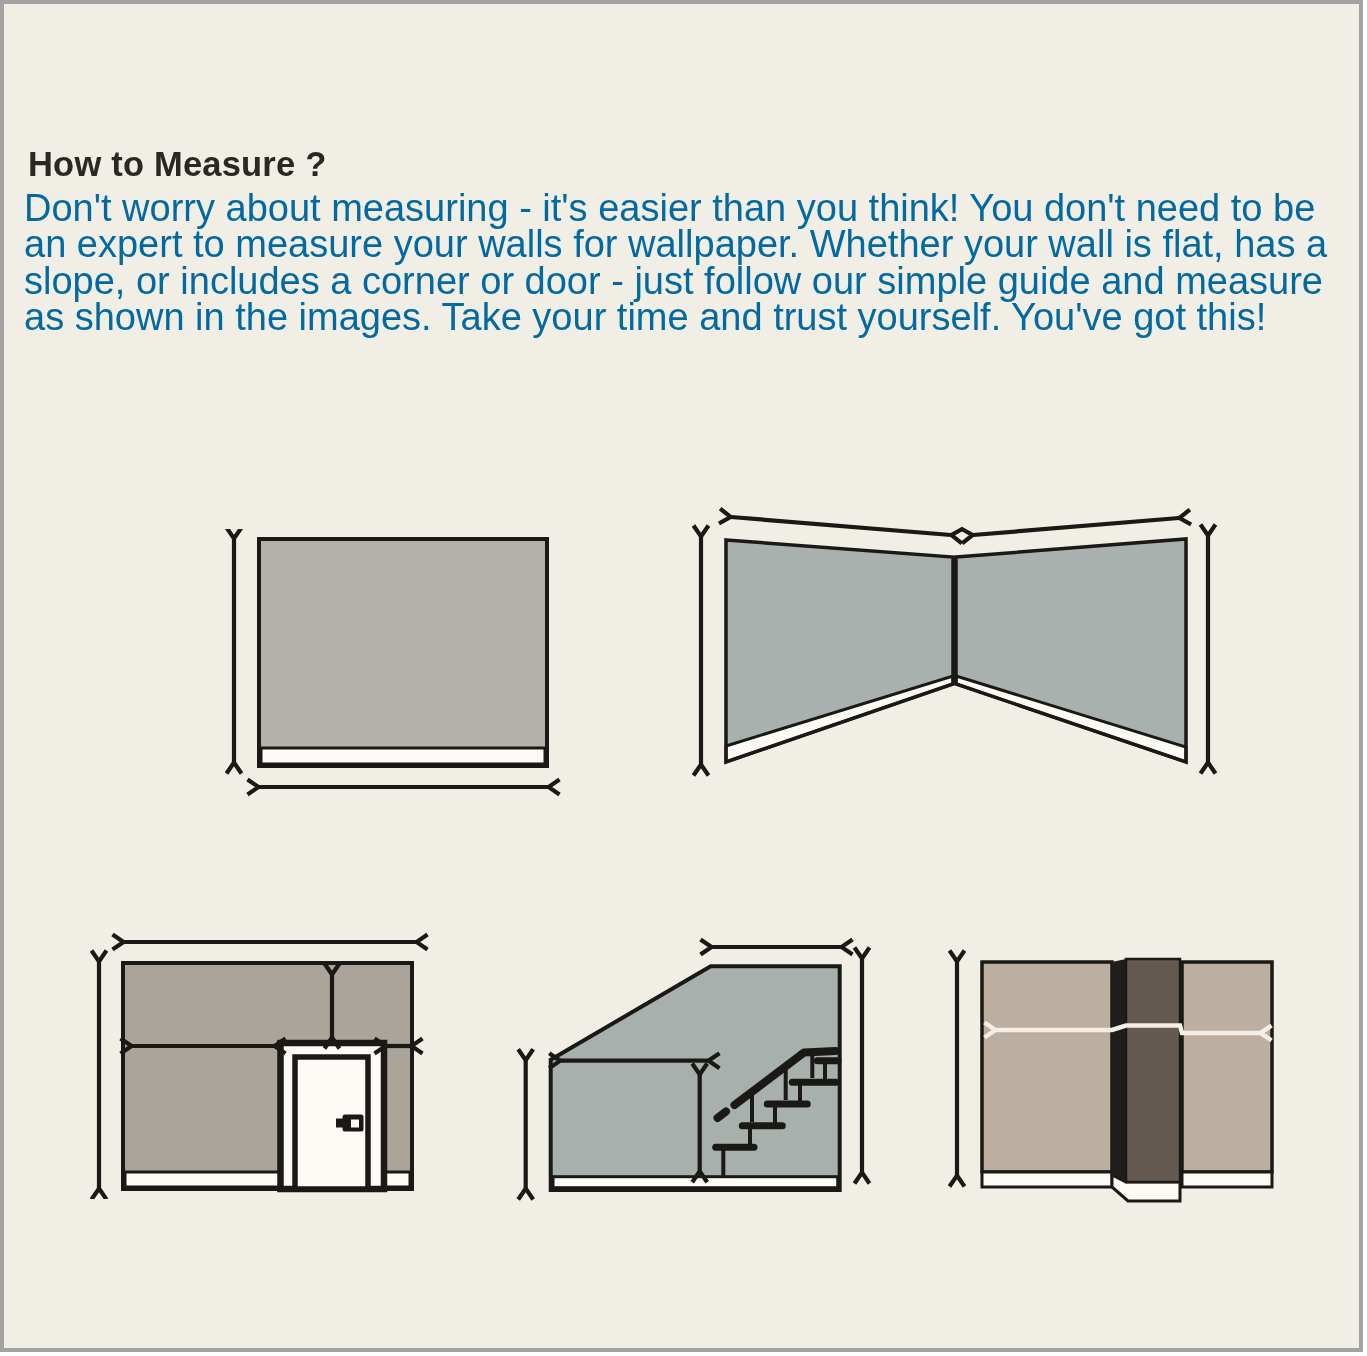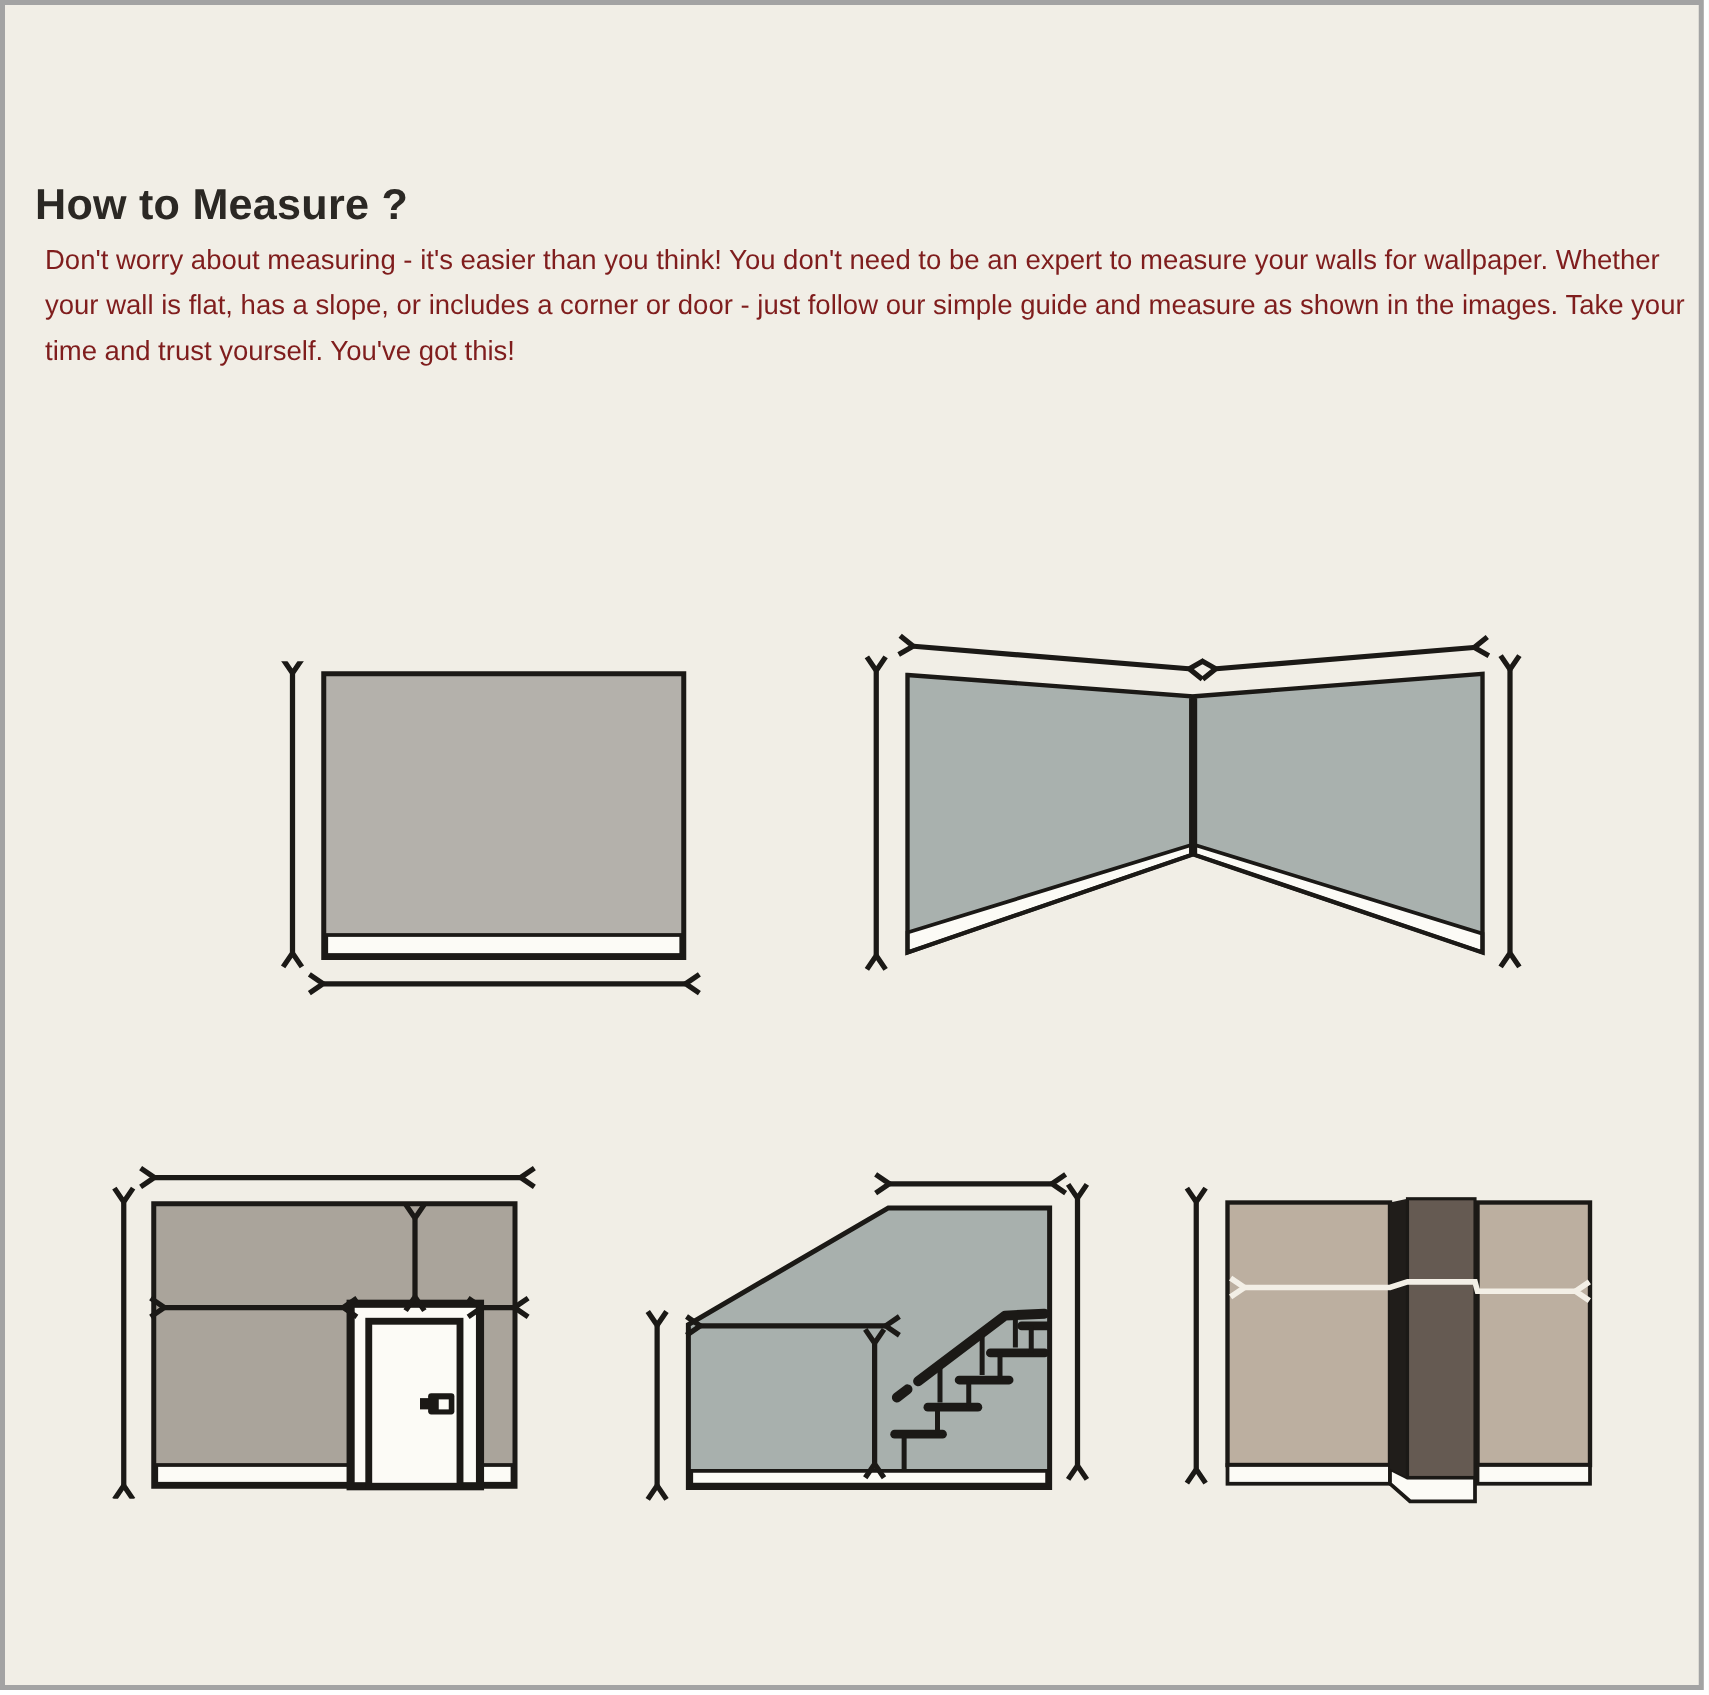--- a/index.html
+++ b/index.html
@@ -10,23 +10,23 @@
     background:#f1eee6;
     border:4px solid #a3a3a3;
     overflow:hidden;
   }
   .page-title{
     position:absolute;left:24px;top:142px;margin:0;
     font-size:34.5px;font-weight:700;color:#2b2824;line-height:1.1;
     letter-spacing:0.2px;
   }
   .page-desc{
-    position:absolute;left:32px;top:186px;margin:0;
+    position:absolute;left:20px;top:186px;margin:0;
     width:1326px;
-    font-size:22px;line-height:36.4px;color:#7f1d1d;
+    font-size:38px;line-height:36.4px;color:#0369a1;
   }
   .diag{position:absolute;}
   .d1{left:220px;top:525px;}
   .d2{left:685px;top:500px;}
   .d3{left:85px;top:925px;}
   .d4{left:505px;top:930px;}
   .d5{left:940px;top:945px;}
   .ln{stroke:#1b1916;fill:none;}
   .arrow{stroke:#1b1916;stroke-width:4.2;fill:none;}
   .head{stroke:#1b1916;stroke-width:4.2;fill:none;}

